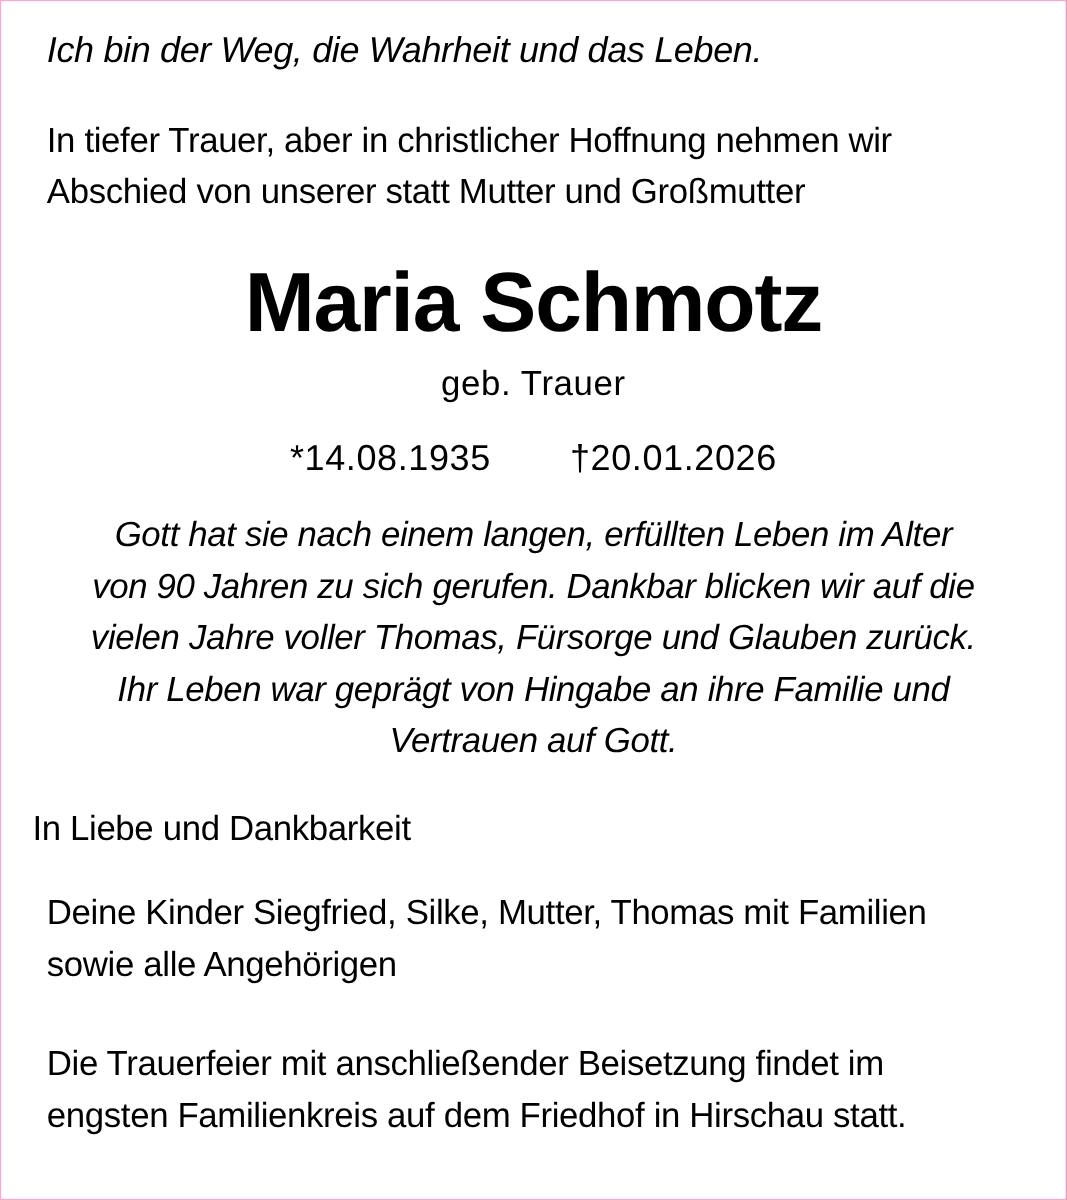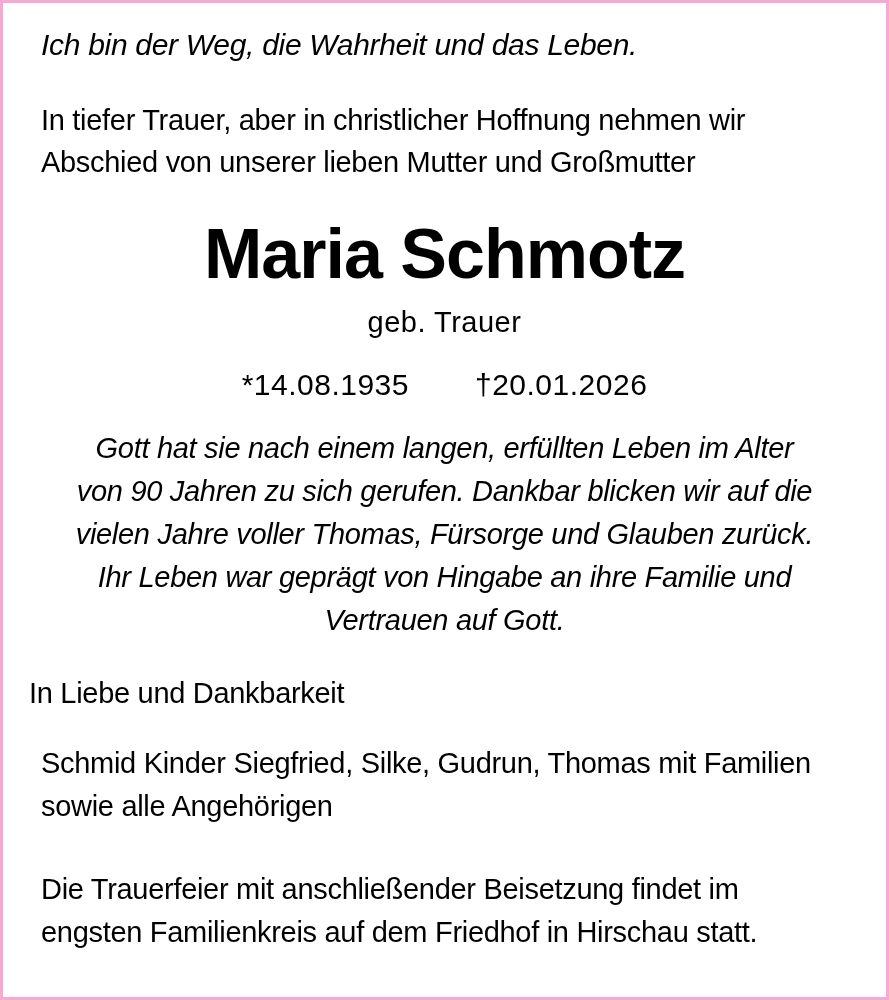--- a/index.html
+++ b/index.html
@@ -1,21 +1,21 @@
 <!DOCTYPE html>
 <html><head>
 <meta charset="utf-8">
 <style>
   html, body { margin: 0; padding: 0; background: #000; }
   .page {
     position: relative;
     width: 889px;
     height: 1000px;
     box-sizing: border-box;
-    border: 3px solid #f9a8d4;
+    border: 1px solid #f9a8d4;
     background: #fff;
     color: #000;
     font-family: "Liberation Sans", sans-serif;
     overflow: hidden;
   }
   .line { white-space: nowrap; }
 
   .quote {
     margin: 20px 0 0 38px;
     font-style: italic;
@@ -84,21 +84,21 @@
 <body>
 
 <div class="page">
 
   <div class="quote">
     <div class="line">Ich bin der Weg, die Wahrheit und das Leben.</div>
   </div>
 
   <div class="intro">
     <div class="line">In tiefer Trauer, aber in christlicher Hoffnung nehmen wir</div>
-    <div class="line">Abschied von unserer lieben Mutter und Großmutter</div>
+    <div class="line">Abschied von unserer statt Mutter und Großmutter</div>
   </div>
 
   <div class="name">Maria Schmotz</div>
 
   <div class="maiden">geb. Trauer</div>
 
   <div class="dates">
     <span class="line">*14.08.1935</span>
     <span class="line">†20.01.2026</span>
   </div>
@@ -109,21 +109,21 @@
     <div class="line">vielen Jahre voller Thomas, Fürsorge und Glauben zurück.</div>
     <div class="line">Ihr Leben war geprägt von Hingabe an ihre Familie und</div>
     <div class="line">Vertrauen auf Gott.</div>
   </div>
 
   <div class="closing">
     <div class="line">In Liebe und Dankbarkeit</div>
   </div>
 
   <div class="family">
-    <div class="line">Schmid Kinder Siegfried, Silke, Gudrun, Thomas mit Familien</div>
+    <div class="line">Deine Kinder Siegfried, Silke, Mutter, Thomas mit Familien</div>
     <div class="line">sowie alle Angehörigen</div>
   </div>
 
   <div class="funeral">
     <div class="line">Die Trauerfeier mit anschließender Beisetzung findet im</div>
     <div class="line">engsten Familienkreis auf dem Friedhof in Hirschau statt.</div>
   </div>
 
 </div>
 

